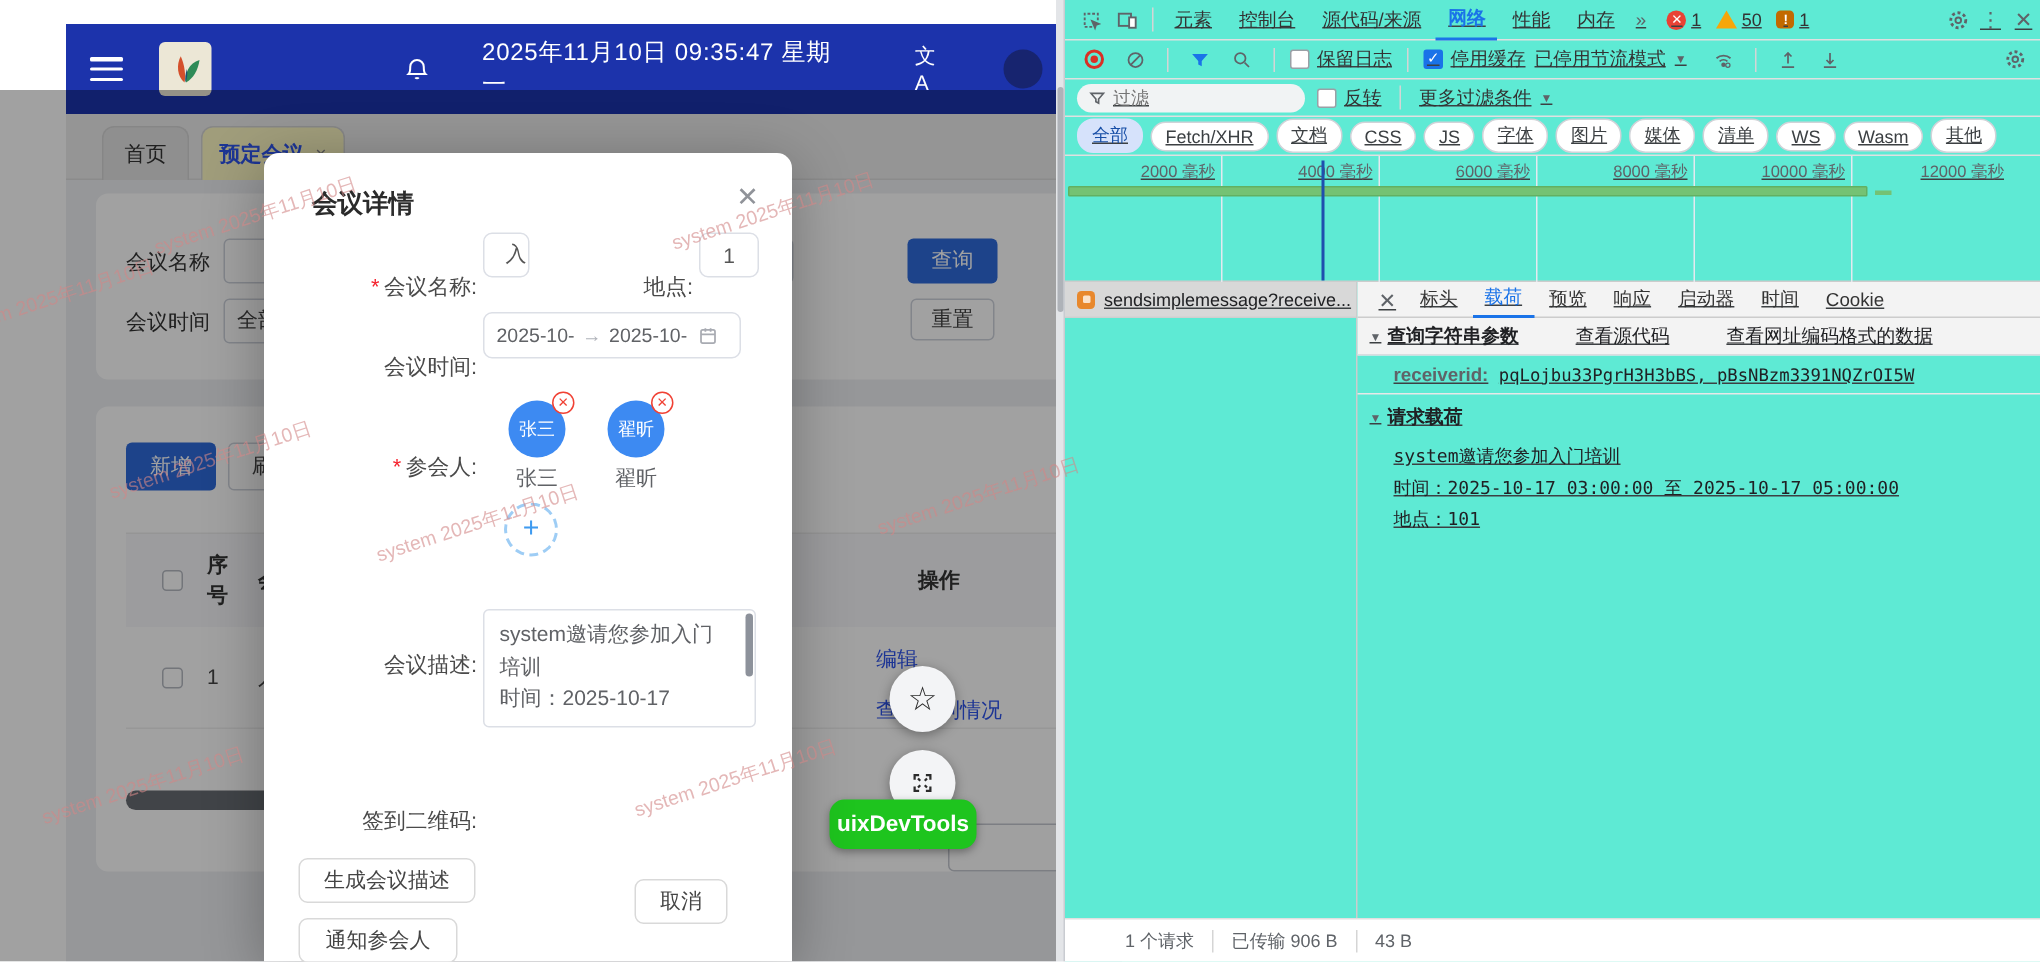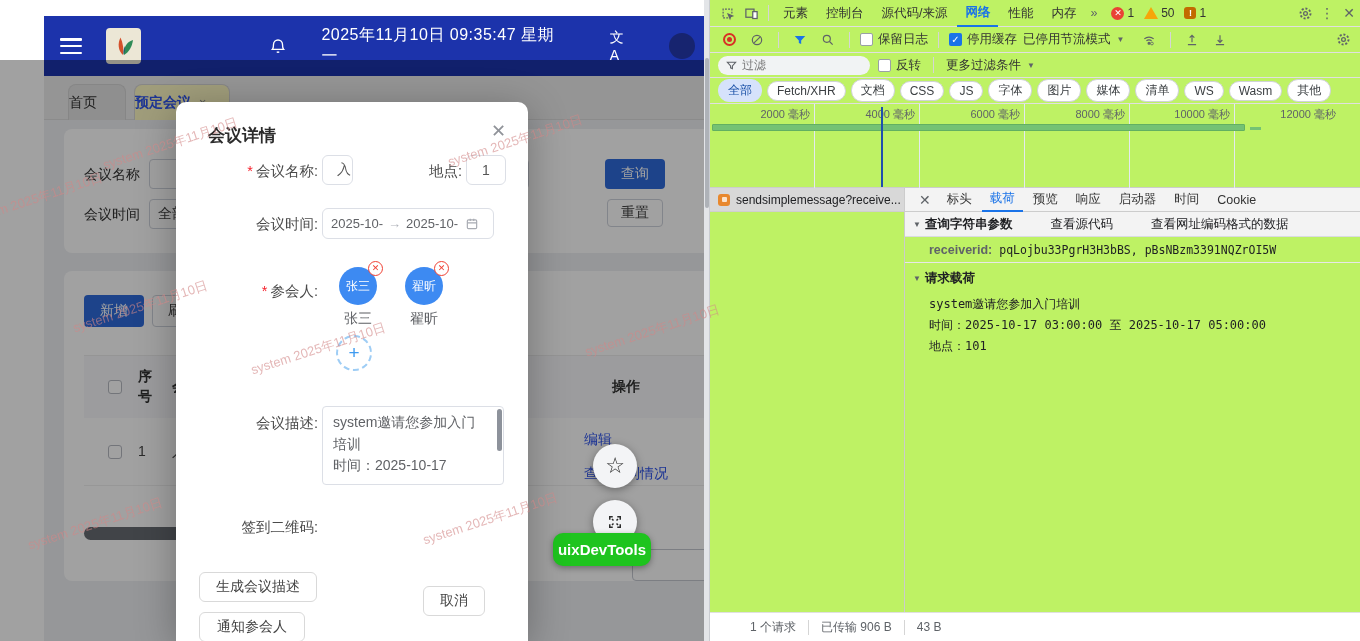--- a/index.html
+++ b/index.html
@@ -12,21 +12,21 @@
   .hamburger { width:22px; height:16px; margin-left:16px; display:flex; flex-direction:column; justify-content:space-between; cursor:pointer; }
   .hamburger span { display:block; height:2.5px; background:#fff; border-radius:1px; }
   .logo-box { width:36px; height:36px; margin-left:24px; background:#ece7d6; border-radius:4px; display:flex; align-items:center; justify-content:center; }
   .bell { margin-left:128px; }
   .h-date { font-size:16px; margin-left:34px; letter-spacing:.5px; }
   .h-translate { margin-left:42px; font-size:14px; }
   .h-avatar { width:26px; height:26px; border-radius:50%; background:#17246f; margin-left:36px; }
   .h-user { font-size:14px; margin-left:9px; }
 
   .tabbar { position:absolute; left:0; top:60px; width:704px; height:44px; background:#ececec; border-bottom:1px solid #ddd; }
-  .app-tab { position:absolute; top:8px; height:36px; border:1px solid #d4d4d4; border-bottom:none; border-radius:8px 8px 0 0; background:#e3e3e3; font-size:14px; color:#333; display:flex; align-items:center; justify-content:flex-start; gap:8px;font-family:Liberation Mono, monospace; }
+  .app-tab { position:absolute; top:8px; height:36px; border:1px solid #d4d4d4; border-bottom:none; border-radius:8px 8px 0 0; background:#e3e3e3; font-size:14px; color:#333; display:flex; align-items:center; justify-content:center; gap:8px;font-family:Liberation Mono, monospace; }
   .app-tab.home { left:24px; width:58px; }
   .app-tab.active { left:90px; width:96px; background:#fef9c3; color:#2f54eb; font-weight:bold; }
   .app-tab .x { color:#888; font-weight:normal; font-size:12px; }
 
   .card { position:absolute; background:#fff; border-radius:8px; }
   .card1 { left:20px; top:113px; width:664px; height:124px; }
   .card2 { left:20px; top:255px; width:664px; height:310px; }
   .f-label { position:absolute; font-size:14px; color:#333; }
   .f-input { position:absolute; height:30px; background:#fff; border:1px solid #cfd3dc; border-radius:4px; }
   .f-select { position:absolute; height:30px; border:1px solid #cfd3dc; border-radius:4px; font-size:14px; color:#444; display:flex; align-items:center; justify-content:space-between; padding:0 8px; }
@@ -52,42 +52,42 @@
   
   .fab { position:absolute; width:44px; height:44px; border-radius:50%; background:#f3f4f6; box-shadow:0 2px 8px rgba(0,0,0,.35); display:flex; align-items:center; justify-content:center; z-index:20; }
   .fab-star { left:593px; top:444px; font-size:22px; color:#2b2b2b; }
   .fab-expand { left:593px; top:500px; }
   .uix-btn { position:absolute; left:553px; top:533px; width:98px; height:33px; background:#1ec41e; border-radius:10px; color:#fff; font-weight:bold; font-size:15px; display:flex; align-items:center; justify-content:center; box-shadow:0 2px 6px rgba(0,0,0,.35); z-index:21; }
 
   
   .modal { position:absolute; left:176px; top:102px; width:352px; height:539px; background:#fff; border-radius:10px 10px 0 0; box-shadow:0 8px 40px rgba(0,0,0,.3); z-index:30; font-size:14px; color:#4a4a4a; }
   .m-title { position:absolute; left:32px; top:22px; font-size:17px; font-weight:bold; color:#2b2b2b; }
   .m-close { position:absolute; right:22px; top:18px; font-size:18px; color:#909399; cursor:pointer; }
-  .m-label { position:absolute; left:0; width:142px; text-align:right; font-size:14.5px; color:#4a4a4a; }
+  .m-label { position:absolute; left:0; width:142px; text-align:right; font-size:14.5px; color:#4a4a4a;margin-top:20px; }
   .req-star { color:#f5222d; margin-right:3px; }
   .m-input { position:absolute; border:1px solid #dcdfe6; border-radius:6px; background:#fff; display:flex; align-items:center; justify-content:center; overflow:hidden; color:#555; }
   .m-range { position:absolute; left:146px; top:106px; width:172px; height:31px; border:1px solid #dcdfe6; border-radius:6px; display:flex; align-items:center; font-size:13px; color:#606266; padding:0 8px; gap:5px; }
   .chip { position:absolute; width:44px; text-align:center; }
   .chip .av { width:38px; height:38px; margin:0 auto; border-radius:50%; background:#3d8af2; color:#fff; font-size:12px; display:flex; align-items:center; justify-content:center; position:relative; }
   .chip .rm { position:absolute; right:-6px; top:-6px; width:15px; height:15px; background:#fff; border:1px solid #f04134; border-radius:50%; color:#f04134; font-size:9px; line-height:13px; text-align:center; cursor:pointer; }
   .chip .nm { margin-top:5px; font-size:14px; color:#606266; }
   .add-circle { position:absolute; left:160px; top:233px; width:36px; height:36px; border:2px dashed #9ecdf5; border-radius:50%; color:#3f9bf0; font-size:19px; display:flex; align-items:center; justify-content:center; cursor:pointer; }
   .m-desc { position:absolute; left:146px; top:304px; width:182px; height:79px; border:1px solid #dcdfe6; border-radius:4px; padding:5px 14px 5px 10px; font-size:14px; color:#606266; line-height:1.55; white-space:pre-line; overflow:hidden; }
   .m-desc-sb { position:absolute; left:321px; top:307px; width:5px; height:42px; background:#8d929b; border-radius:3px; }
   .m-btn { position:absolute; height:30px; background:#fff; border:1px solid #d9d9d9; border-radius:6px; color:#444; font-size:14px; display:flex; align-items:center; justify-content:center; cursor:pointer; }
 
   
   .wm { position:absolute; font-size:13px; color:rgba(210,135,135,.6); transform:rotate(-18deg); white-space:nowrap; z-index:40; pointer-events:none; }
 
   
   .splitter { position:absolute; left:704px; top:0; width:6px; height:641px; background:#e3e5e8; border-right:1px solid #c9ccd1; z-index:5; }
   .splitter .thumb { position:absolute; left:1px; top:58px; width:4px; height:150px; background:#aeb2b8; border-radius:2px; }
 
   
-  .dt { position:absolute; left:710px; top:0; width:650px; height:641px; background:#bef264; font-size:12px; color:#3c4043; }
+  .dt { position:absolute; left:710px; top:0; width:650px; height:641px; background:#5eead4; font-size:12px; color:#3c4043;text-decoration:underline; }
   .dt-row { display:flex; align-items:center; border-bottom:1px solid #e0e0e0; }
   .dt-tabbar { height:27px; padding-left:6px; gap:2px; }
   .ticon { width:22px; height:20px; display:flex; align-items:center; justify-content:center; cursor:pointer; flex:none; }
   .vsep { width:1px; height:16px; background:#d5d5d5; margin:0 4px; flex:none; }
   .dtab { padding:0 8px; height:27px; display:flex; align-items:center; font-size:12.5px; color:#333; cursor:pointer; flex:none; }
   .dtab.active { color:#1a73e8; border-bottom:2px solid #1a73e8; font-weight:bold; }
   .badge { display:flex; align-items:center; gap:3px; margin-left:8px; font-size:12px; color:#333; }
   .err-dot { width:13px; height:13px; border-radius:50%; background:#e94235; color:#fff; font-size:9px; line-height:13px; text-align:center; }
   .warn-tri { width:0; height:0; border-left:7px solid transparent; border-right:7px solid transparent; border-bottom:12px solid #f6a609; }
   .iss-sq { width:12px; height:12px; border-radius:3px; background:#c26a00; color:#fff; font-size:9px; line-height:12px; text-align:center; font-weight:bold; }

